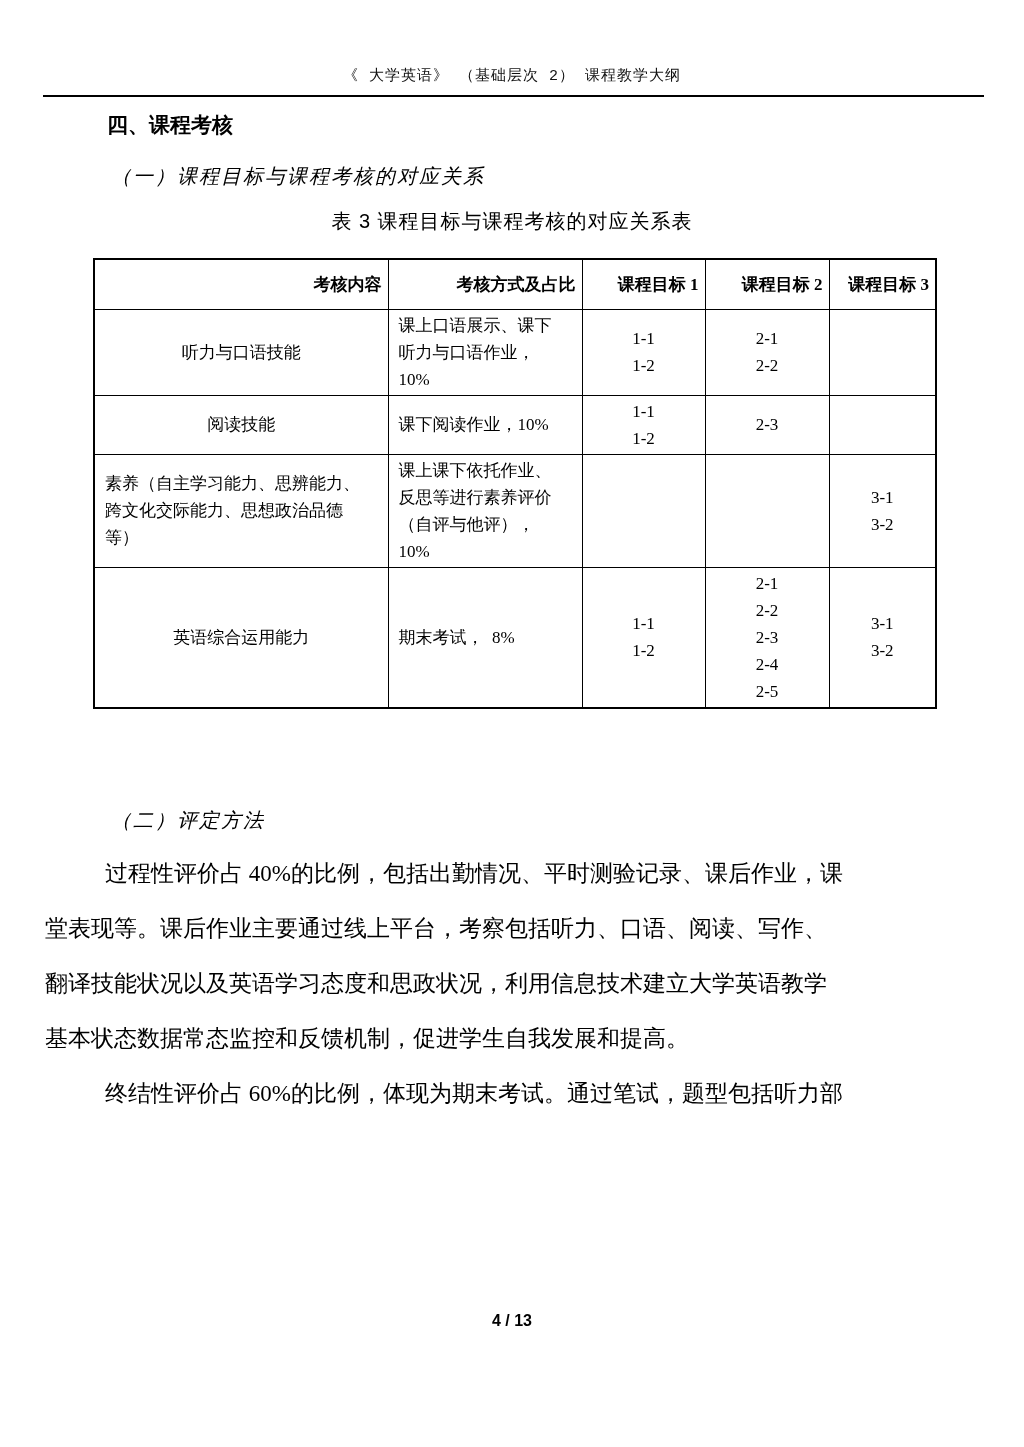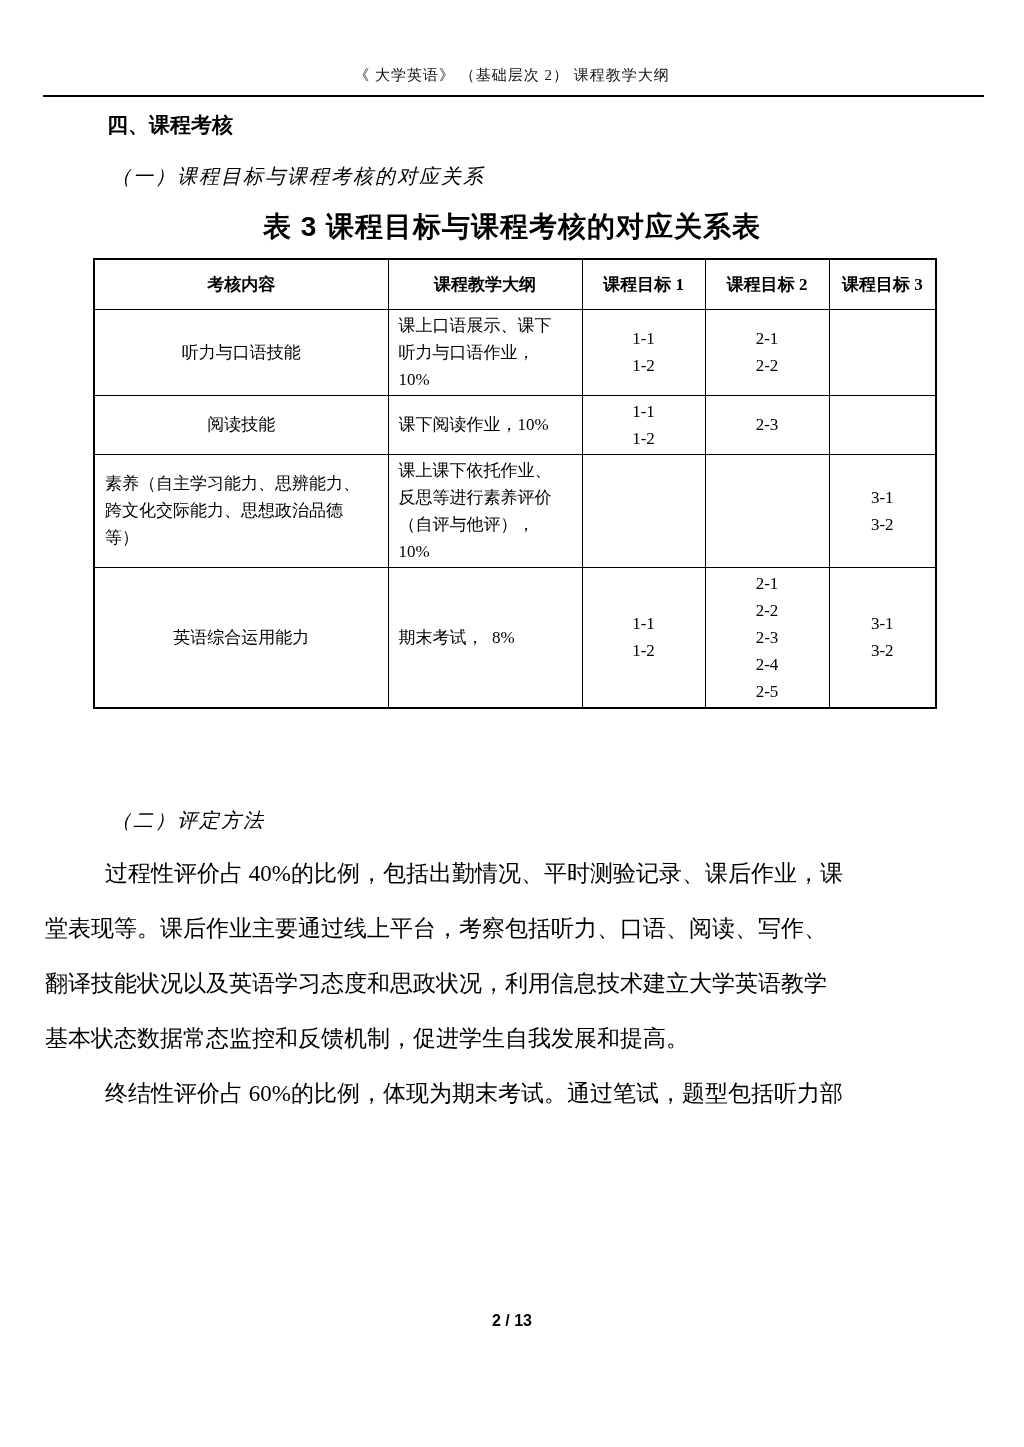--- a/index.html
+++ b/index.html
@@ -11,21 +11,21 @@
     background: #ffffff;
     color: #000000;
     font-family: "Liberation Serif", "DejaVu Serif", serif;
     overflow: hidden;
   }
   
   .doc-header {
     position: absolute;
     top: 66px; left: 0; width: 100%;
     text-align: center;
-    font-family: Liberation Serif, serif;
+    font-family: Liberation Mono, monospace;
     font-size: 15px;
     color: #111;
     letter-spacing: 1px;
   }
   .header-rule {
     position: absolute;
     top: 95px; left: 43px;
     width: 941px; height: 2px;
     background: #000;
   }
@@ -44,22 +44,22 @@
     font-style: italic; 
     font-weight: 500;
     letter-spacing: 2px;
   }
   .sub1 { top: 163px; }
   .sub2 { top: 807px; }
   .table-caption {
     position: absolute;
     top: 208px; left: 0; width: 100%;
     text-align: center;
-    font-size: 28px;
-    font-weight: bold;
+    font-size: 20px;
+    font-weight: normal;
     font-family: "Liberation Sans", "DejaVu Sans", sans-serif;
     letter-spacing: 1px;
   }
   
   .assess-table {
     position: absolute;
     top: 258px; left: 93px;
     width: 842px;
     border-collapse: collapse;
     table-layout: fixed;
@@ -69,21 +69,21 @@
     border: 1px solid #000;
     font-size: 17px;
     line-height: 27px;
     vertical-align: middle;
     white-space: pre-wrap;
     padding: 2px 6px;
     overflow: hidden;
   }
   .assess-table th {
     font-weight: bold;
-    text-align: center;
+    text-align: right;
     font-size: 17px;
   }
   .al-c { text-align: center; }
   .al-l { text-align: left; padding-left: 10px !important; }
   
   .body-text {
     position: absolute;
     top: 846px; left: 45px;
     width: 941px;
     font-size: 23px;
@@ -120,21 +120,21 @@
     <colgroup>
       <col style="width:294px">
       <col style="width:194px">
       <col style="width:123px">
       <col style="width:124px">
       <col style="width:107px">
     </colgroup>
     <tbody>
         <tr style="height:50px">
       <th>考核内容</th>
-      <th>课程教学大纲</th>
+      <th>考核方式及占比</th>
       <th>课程目标 1</th>
       <th>课程目标 2</th>
       <th>课程目标 3</th>
     </tr>
     <tr style="height:86px">
       <td class="al-c">听力与口语技能</td>
       <td class="al-l">课上口语展示、课下
 听力与口语作业，
 10%</td>
       <td class="al-c">1-1
@@ -183,15 +183,15 @@
   <div class="sub-heading sub2">（二）评定方法</div>
 
   <div class="body-text">
     <p class="para">过程性评价占 40%的比例，包括出勤情况、平时测验记录、课后作业，课
 堂表现等。课后作业主要通过线上平台，考察包括听力、口语、阅读、写作、
 翻译技能状况以及英语学习态度和思政状况，利用信息技术建立大学英语教学
 基本状态数据常态监控和反馈机制，促进学生自我发展和提高。</p>
     <p class="para">终结性评价占 60%的比例，体现为期末考试。通过笔试，题型包括听力部</p>
   </div>
 
-  <div class="doc-footer">2 / 13</div>
+  <div class="doc-footer">4 / 13</div>
 
 </div>
 
 </body></html>

